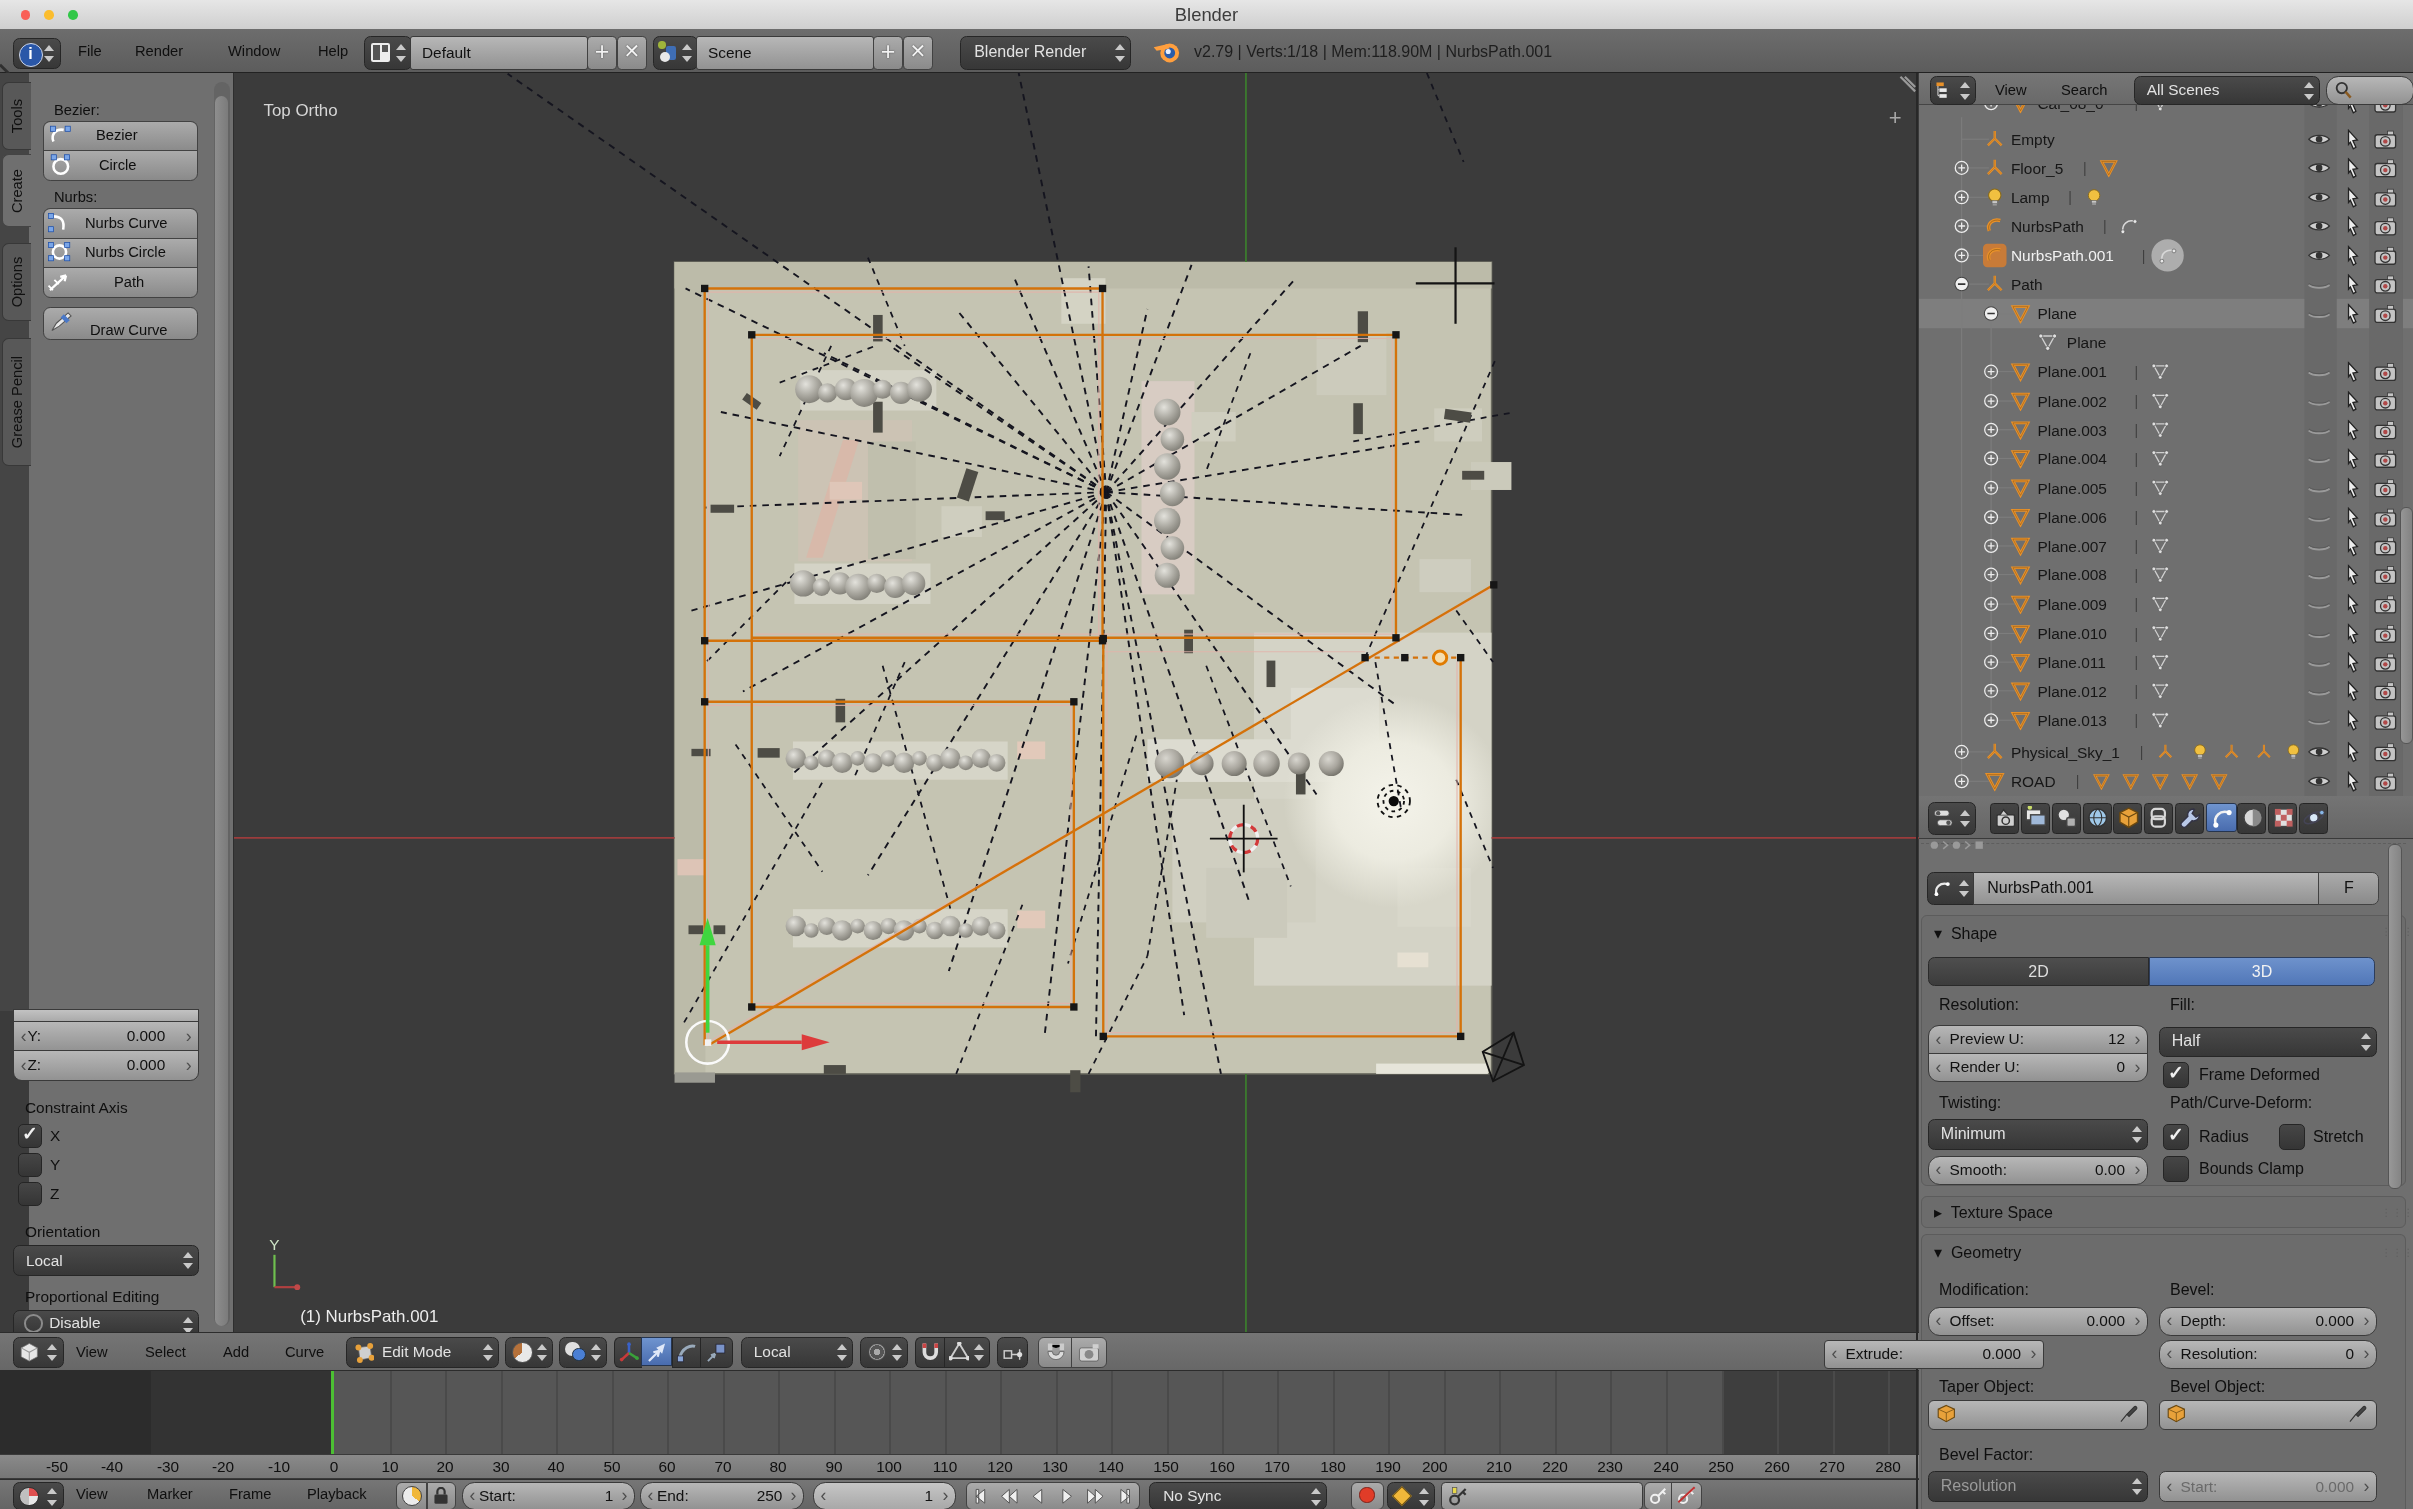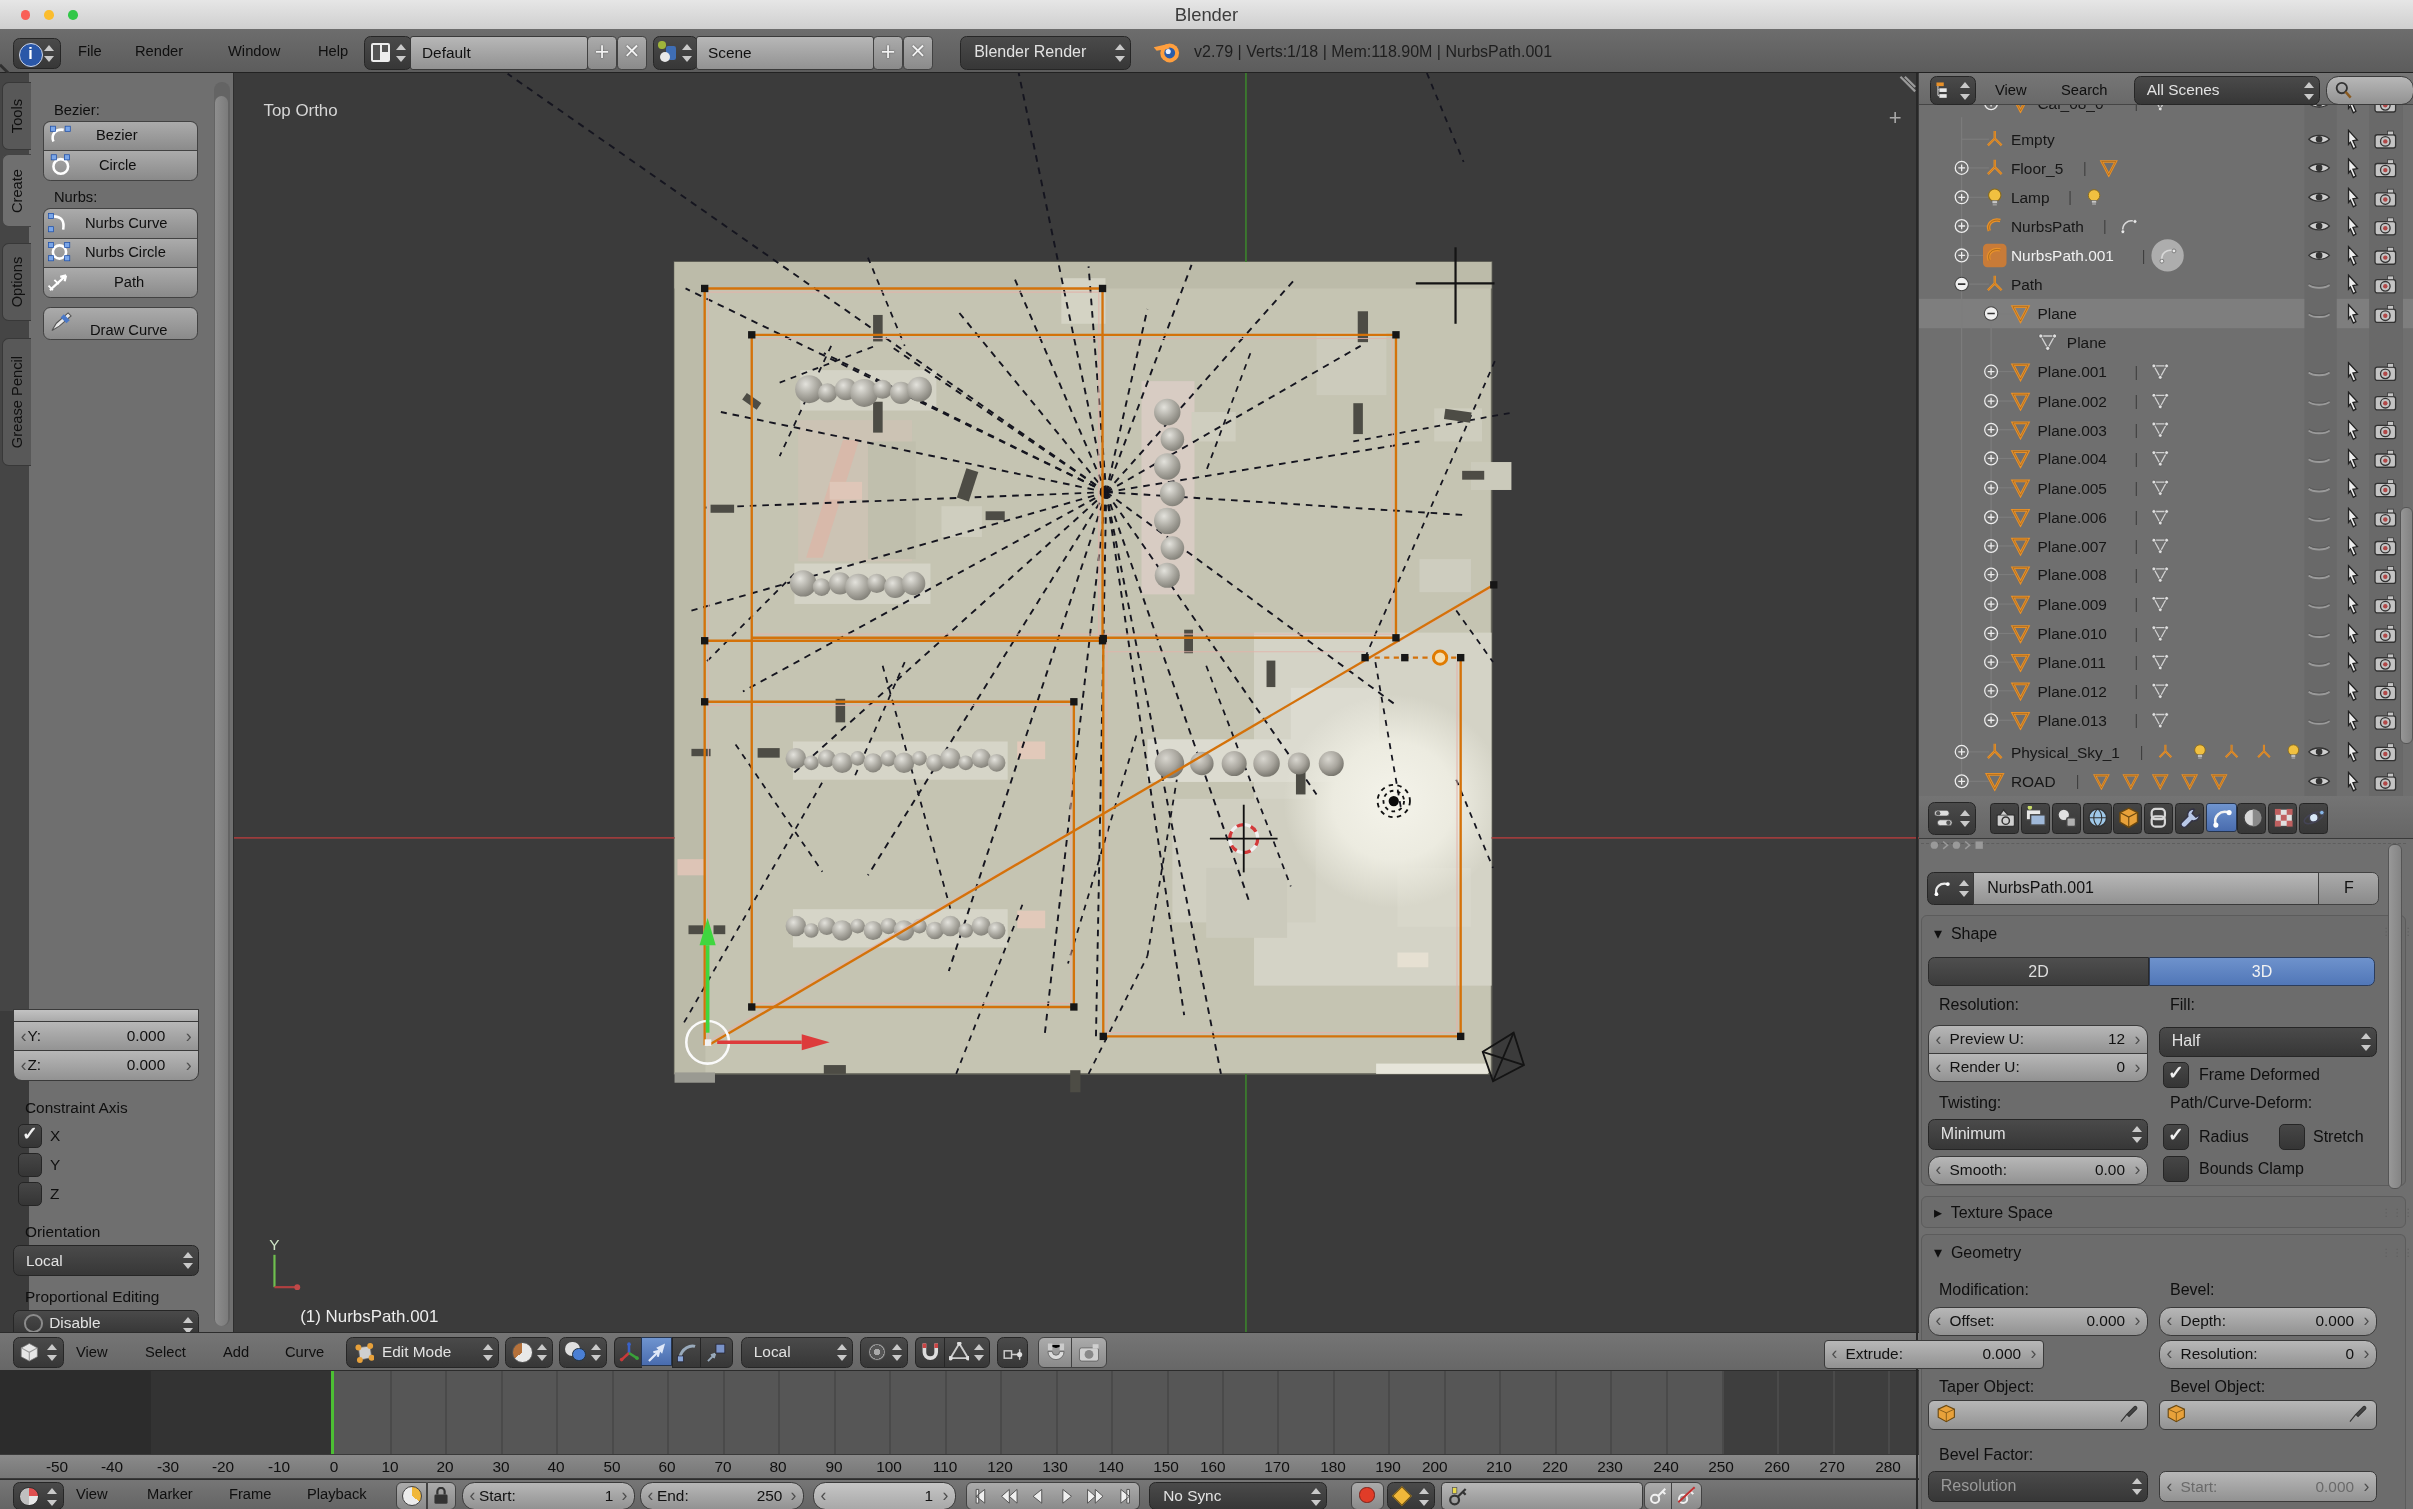--- a/index.html
+++ b/index.html
@@ -608,21 +608,21 @@
 <div class="a lbl" style="left:645px;top:1458px;width:44px;text-align:center;font-size:15.4px;">60</div>
 <div class="a lbl" style="left:701px;top:1458px;width:44px;text-align:center;font-size:15.4px;">70</div>
 <div class="a lbl" style="left:756px;top:1458px;width:44px;text-align:center;font-size:15.4px;">80</div>
 <div class="a lbl" style="left:812px;top:1458px;width:44px;text-align:center;font-size:15.4px;">90</div>
 <div class="a lbl" style="left:867px;top:1458px;width:44px;text-align:center;font-size:15.4px;">100</div>
 <div class="a lbl" style="left:923px;top:1458px;width:44px;text-align:center;font-size:15.4px;">110</div>
 <div class="a lbl" style="left:978px;top:1458px;width:44px;text-align:center;font-size:15.4px;">120</div>
 <div class="a lbl" style="left:1033px;top:1458px;width:44px;text-align:center;font-size:15.4px;">130</div>
 <div class="a lbl" style="left:1089px;top:1458px;width:44px;text-align:center;font-size:15.4px;">140</div>
 <div class="a lbl" style="left:1144px;top:1458px;width:44px;text-align:center;font-size:15.4px;">150</div>
-<div class="a lbl" style="left:1200px;top:1458px;width:44px;text-align:left;font-size:15.4px;">160</div>
+<div class="a lbl" style="left:1200px;top:1458px;width:44px;text-align:center;font-size:15.4px;">160</div>
 <div class="a lbl" style="left:1255px;top:1458px;width:44px;text-align:center;font-size:15.4px;">170</div>
 <div class="a lbl" style="left:1311px;top:1458px;width:44px;text-align:center;font-size:15.4px;">180</div>
 <div class="a lbl" style="left:1366px;top:1458px;width:44px;text-align:center;font-size:15.4px;">190</div>
 <div class="a lbl" style="left:1422px;top:1458px;width:44px;text-align:left;font-size:15.4px;">200</div>
 <div class="a lbl" style="left:1477px;top:1458px;width:44px;text-align:center;font-size:15.4px;">210</div>
 <div class="a lbl" style="left:1533px;top:1458px;width:44px;text-align:center;font-size:15.4px;">220</div>
 <div class="a lbl" style="left:1588px;top:1458px;width:44px;text-align:center;font-size:15.4px;">230</div>
 <div class="a lbl" style="left:1644px;top:1458px;width:44px;text-align:center;font-size:15.4px;">240</div>
 <div class="a lbl" style="left:1699px;top:1458px;width:44px;text-align:center;font-size:15.4px;">250</div>
 <div class="a lbl" style="left:1755px;top:1458px;width:44px;text-align:center;font-size:15.4px;">260</div>

